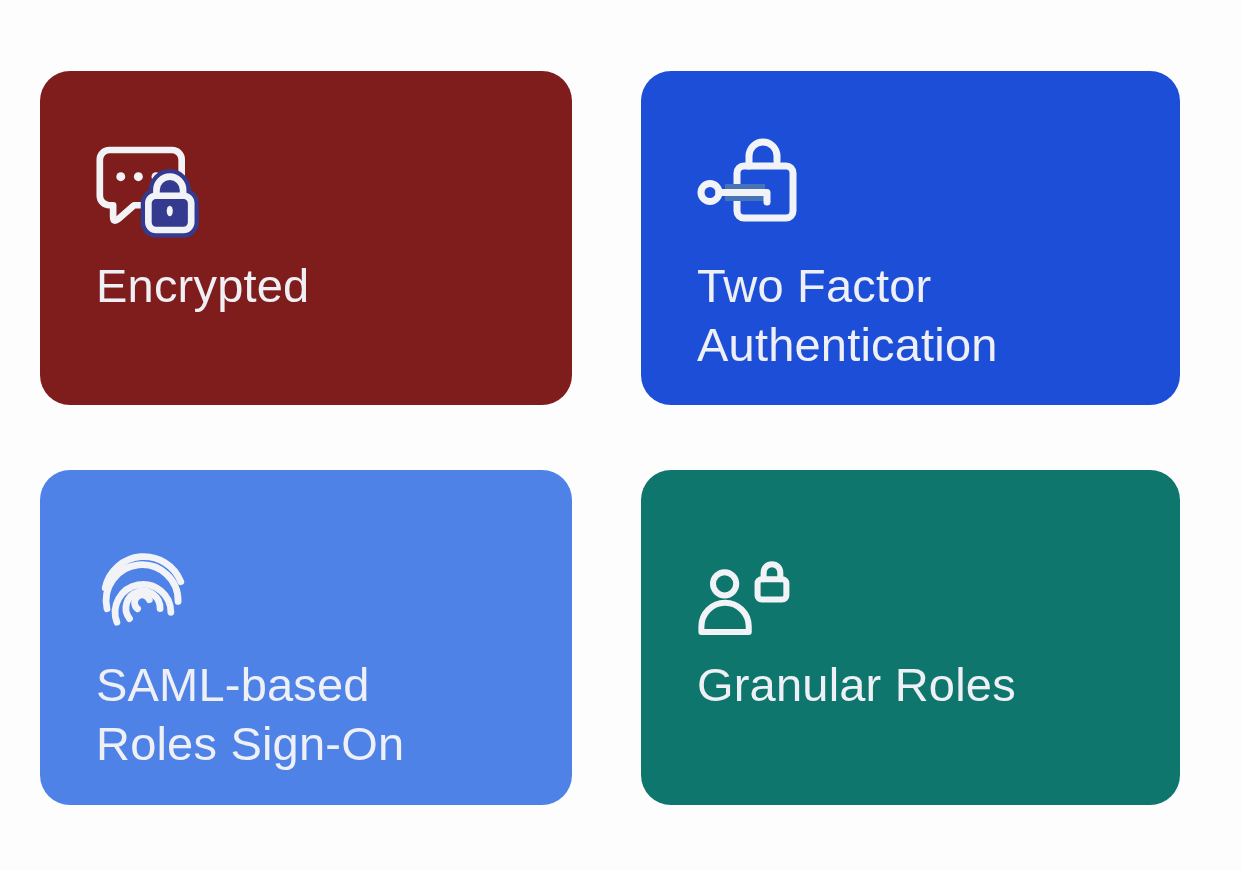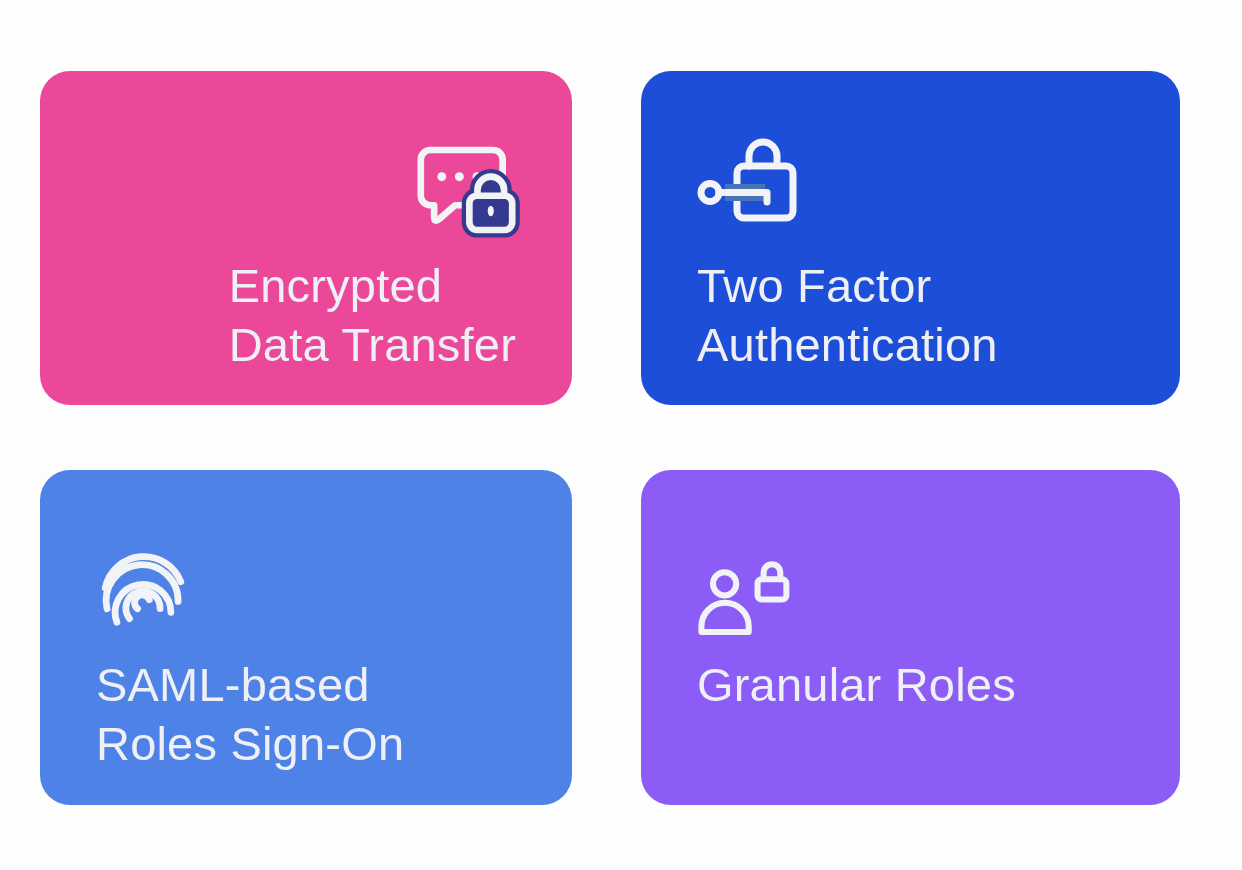--- a/index.html
+++ b/index.html
@@ -44,21 +44,21 @@
     font-weight: 400;
     letter-spacing: 0.2px;
   }
   .card-title .line { display: block; white-space: nowrap; }
 </style>
 </head>
 <body style="--page-bg: #FDFDFE; --text-color: #EFF0F5; --icon-color: #F2F3F7;">
 
 <main class="grid">
 
-  <section class="card" style="background: #ec4899; align-items: flex-end; --card-bg: #343A8F;">
+  <section class="card" style="background: #7f1d1d; --card-bg: #343A8F;">
     <div class="icon-wrap">
       <svg width="99" height="88" viewBox="0 0 104 92">
         <path d="M18 62 H14 A10 10 0 0 1 4 52 V14 A10 10 0 0 1 14 4 H80 A10 10 0 0 1 90 14 V52 A10 10 0 0 1 80 62 H40 L23.5 76.5 Q18 81 18 74 Z" fill="none" stroke="var(--icon-color)" stroke-width="7" stroke-linecap="round" stroke-linejoin="round"></path>
         <g fill="var(--icon-color)">
           <circle cx="26" cy="32" r="4.7"></circle>
           <circle cx="44.5" cy="32" r="4.7"></circle>
           <circle cx="63" cy="32" r="4.7"></circle>
         </g>
         <g stroke="var(--card-bg)" fill="var(--card-bg)" stroke-width="16" stroke-linejoin="round">
           <path d="M63.5 52 V46 A14 14 0 0 1 91.5 46 V52"></path>
@@ -66,21 +66,20 @@
         </g>
         <g fill="none" stroke="var(--icon-color)" stroke-width="7" stroke-linejoin="round">
           <path d="M63.5 52 V46 A14 14 0 0 1 91.5 46 V52"></path>
           <rect x="55" y="52" width="45" height="36" rx="8"></rect>
         </g>
         <ellipse cx="77.5" cy="68" rx="3.2" ry="5.5" fill="var(--icon-color)"></ellipse>
       </svg>
     </div>
     <h3 class="card-title">
       <span class="line">Encrypted</span>
-      <span class="line">Data Transfer</span>
     </h3>
   </section>
 
   <section class="card" style="background: #1d4ed8; --card-bg: #4674B7;">
     <div class="icon-wrap">
       <svg width="104" height="80" viewBox="0 0 104 80" style="margin-bottom:10px;">
         <g fill="none" stroke="var(--icon-color)" stroke-width="7" stroke-linecap="round" stroke-linejoin="round">
           <path d="M52 22 V12 A14 14 0 0 1 80 12 V17"></path>
           <rect x="40" y="22" width="56" height="52" rx="7"></rect>
         </g>
@@ -108,21 +107,21 @@
           <path d="M46 73 A8.5 8.5 0 1 1 59 63"></path>
         </g>
       </svg>
     </div>
     <h3 class="card-title">
       <span class="line">SAML-based</span>
       <span class="line">Roles Sign-On</span>
     </h3>
   </section>
 
-  <section class="card" style="background: #8b5cf6; --card-bg: #60AAE9;">
+  <section class="card" style="background: #0f766e; --card-bg: #60AAE9;">
     <div class="icon-wrap">
       <svg width="97" height="78" viewBox="0 0 104 84">
         <g fill="none" stroke="var(--icon-color)" stroke-width="6.5" stroke-linecap="round" stroke-linejoin="round">
           <circle cx="29.5" cy="31" r="12.5"></circle>
           <path d="M4.5 83 V77 A25.5 25.5 0 0 1 55.5 77 V83 Z"></path>
           <path d="M71.5 26 V19 A9 9 0 0 1 89.5 19 V26"></path>
           <rect x="65" y="26" width="31" height="22" rx="4.5"></rect>
         </g>
       </svg>
     </div>

